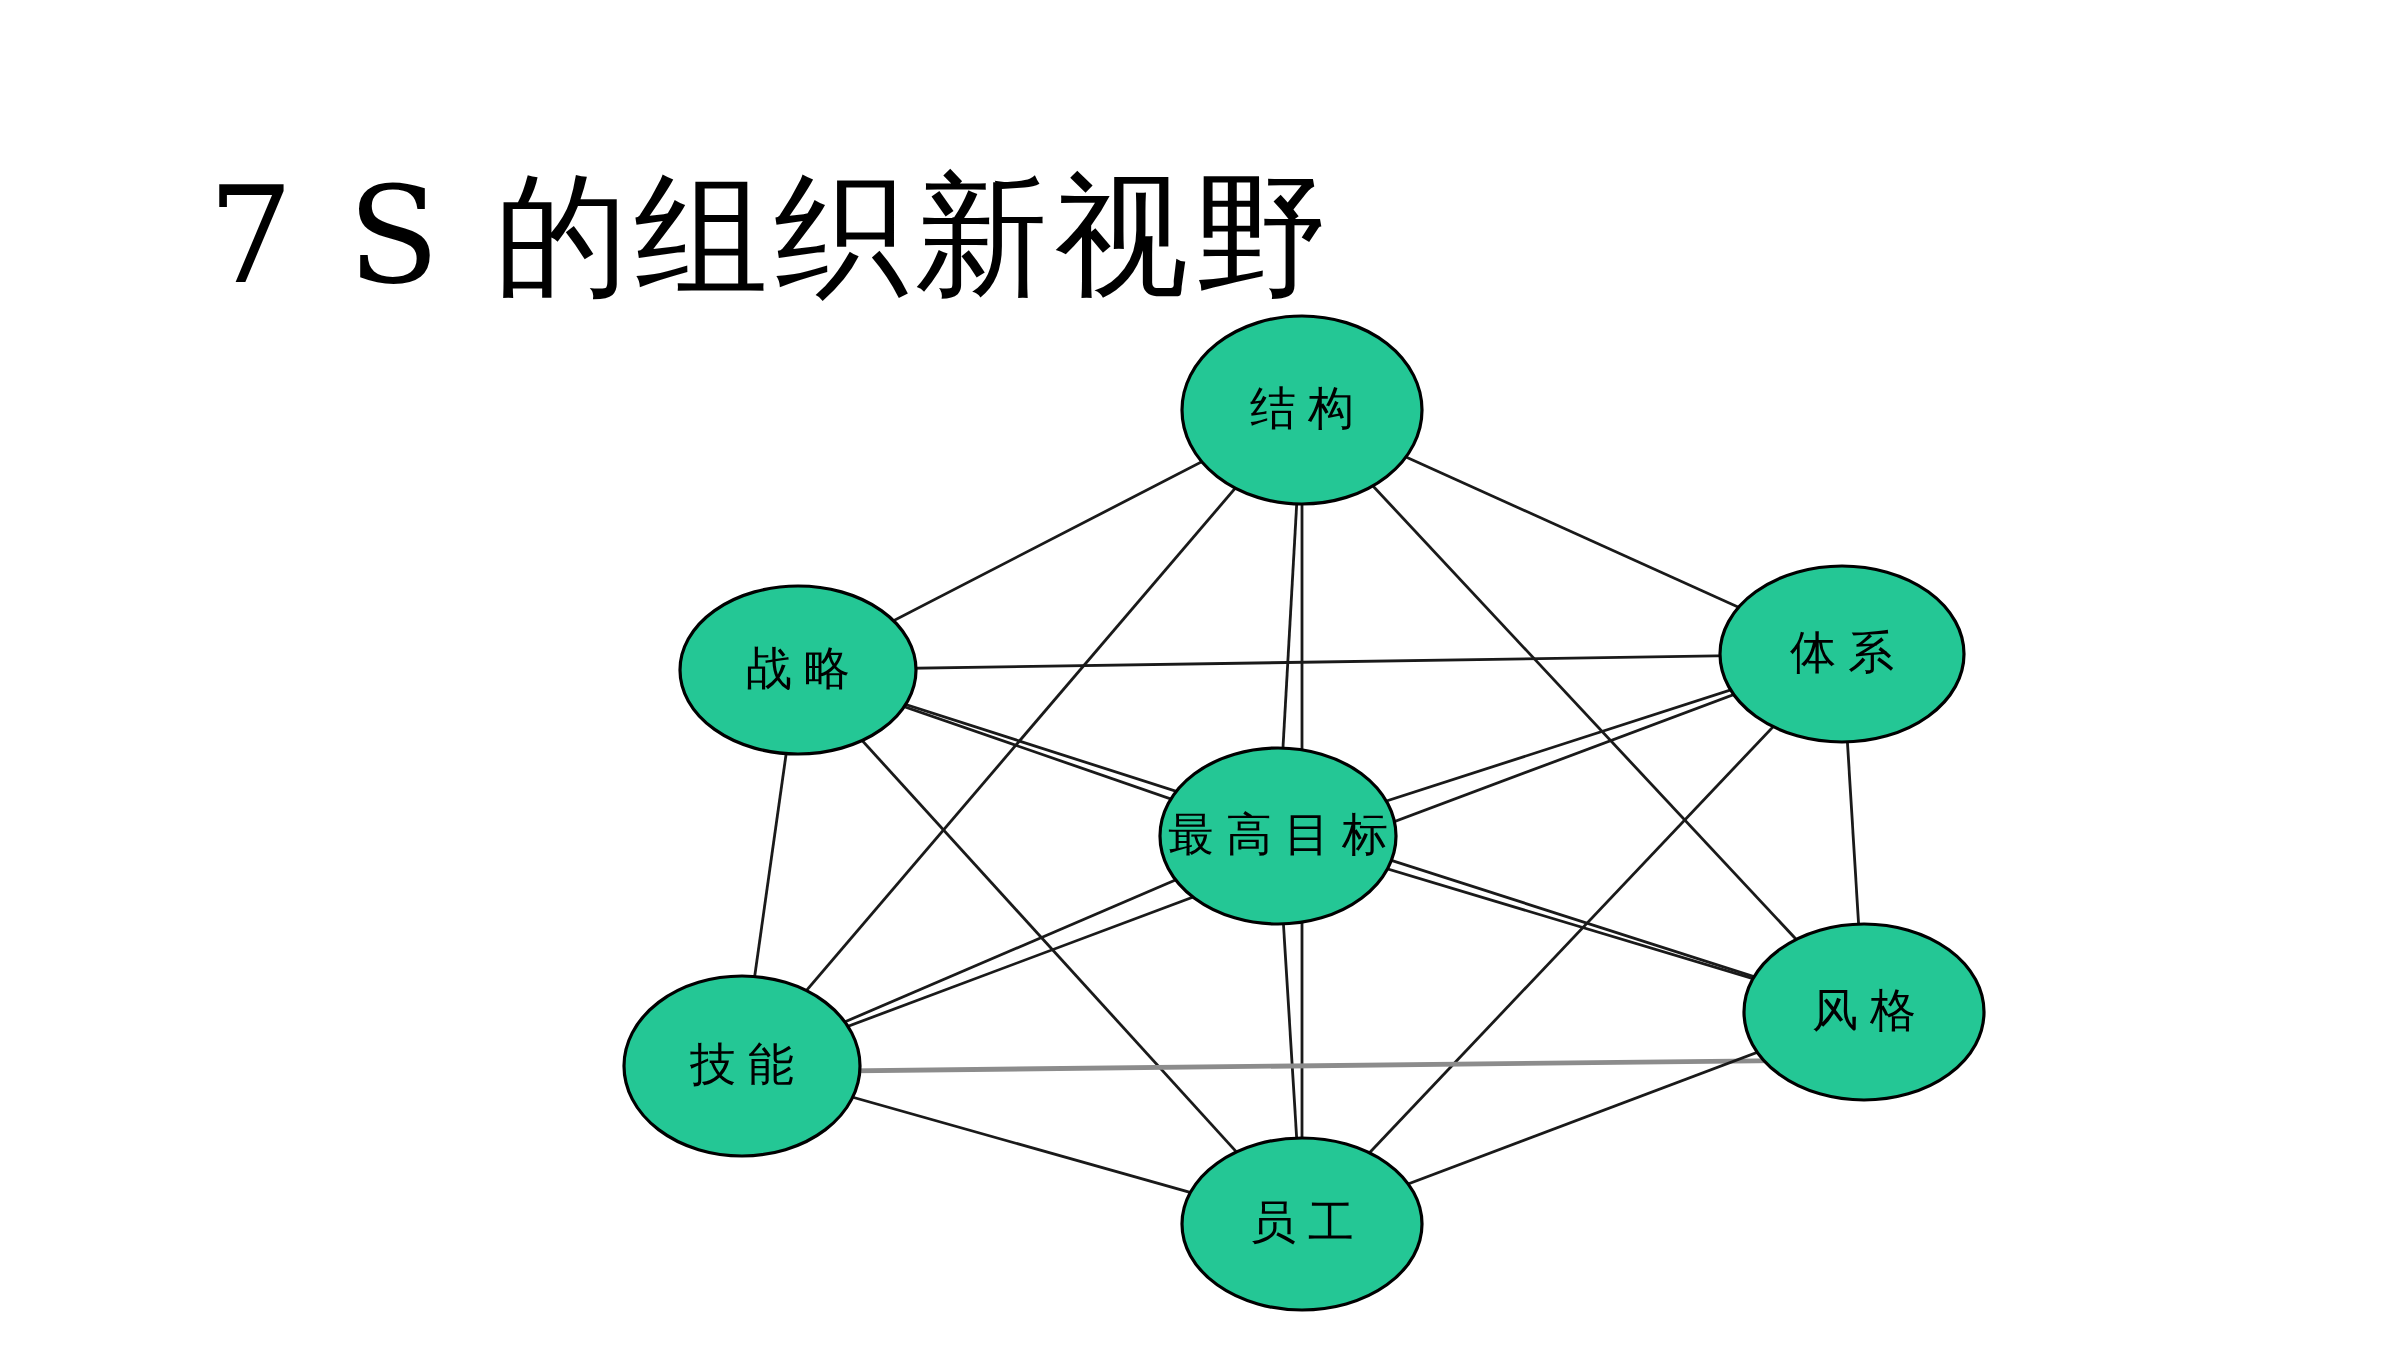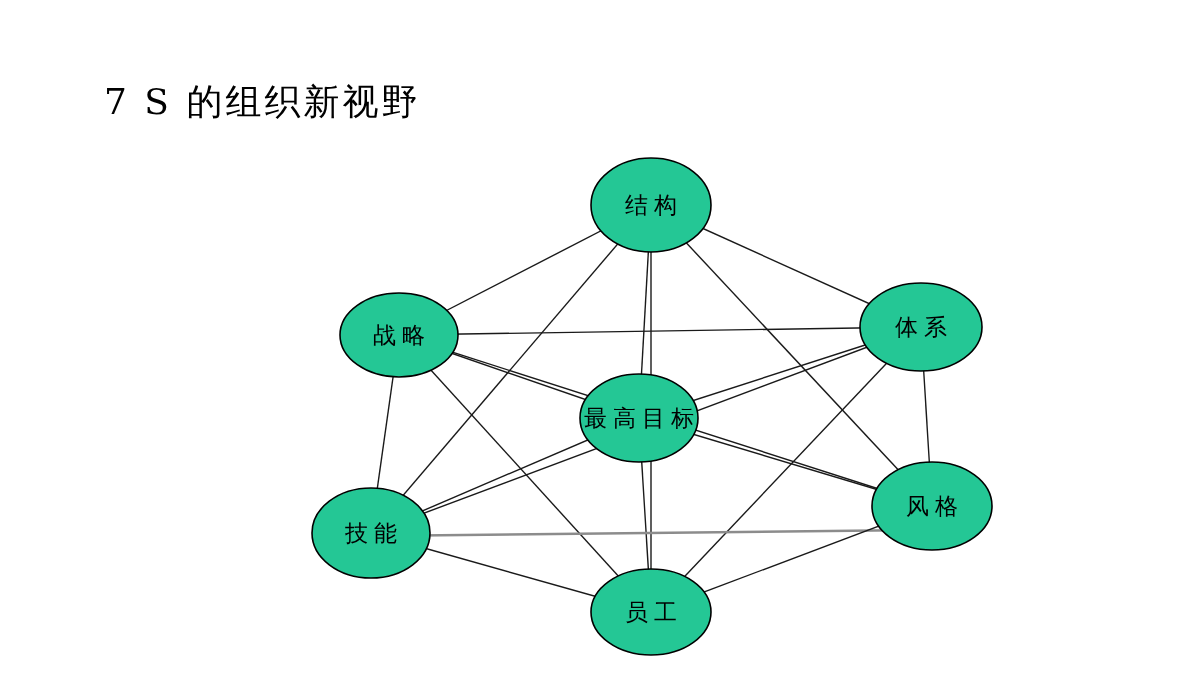--- a/index.html
+++ b/index.html
@@ -16,21 +16,21 @@
   }
   .slide {
     position: absolute;
     inset: 0;
     background: #ffffff;
   }
   .slide-title {
     position: absolute;
     left: 104px;
     top: 82px;
-    font-size: 36px;
+    font-size: 67px;
     line-height: 1.1;
     color: #000000;
     letter-spacing: 3px;
     white-space: pre;
     font-family: "DejaVu Serif", "Liberation Serif", serif;
     text-align: right;
   }
   #diagram-svg {
     position: absolute;
     left: 0;

